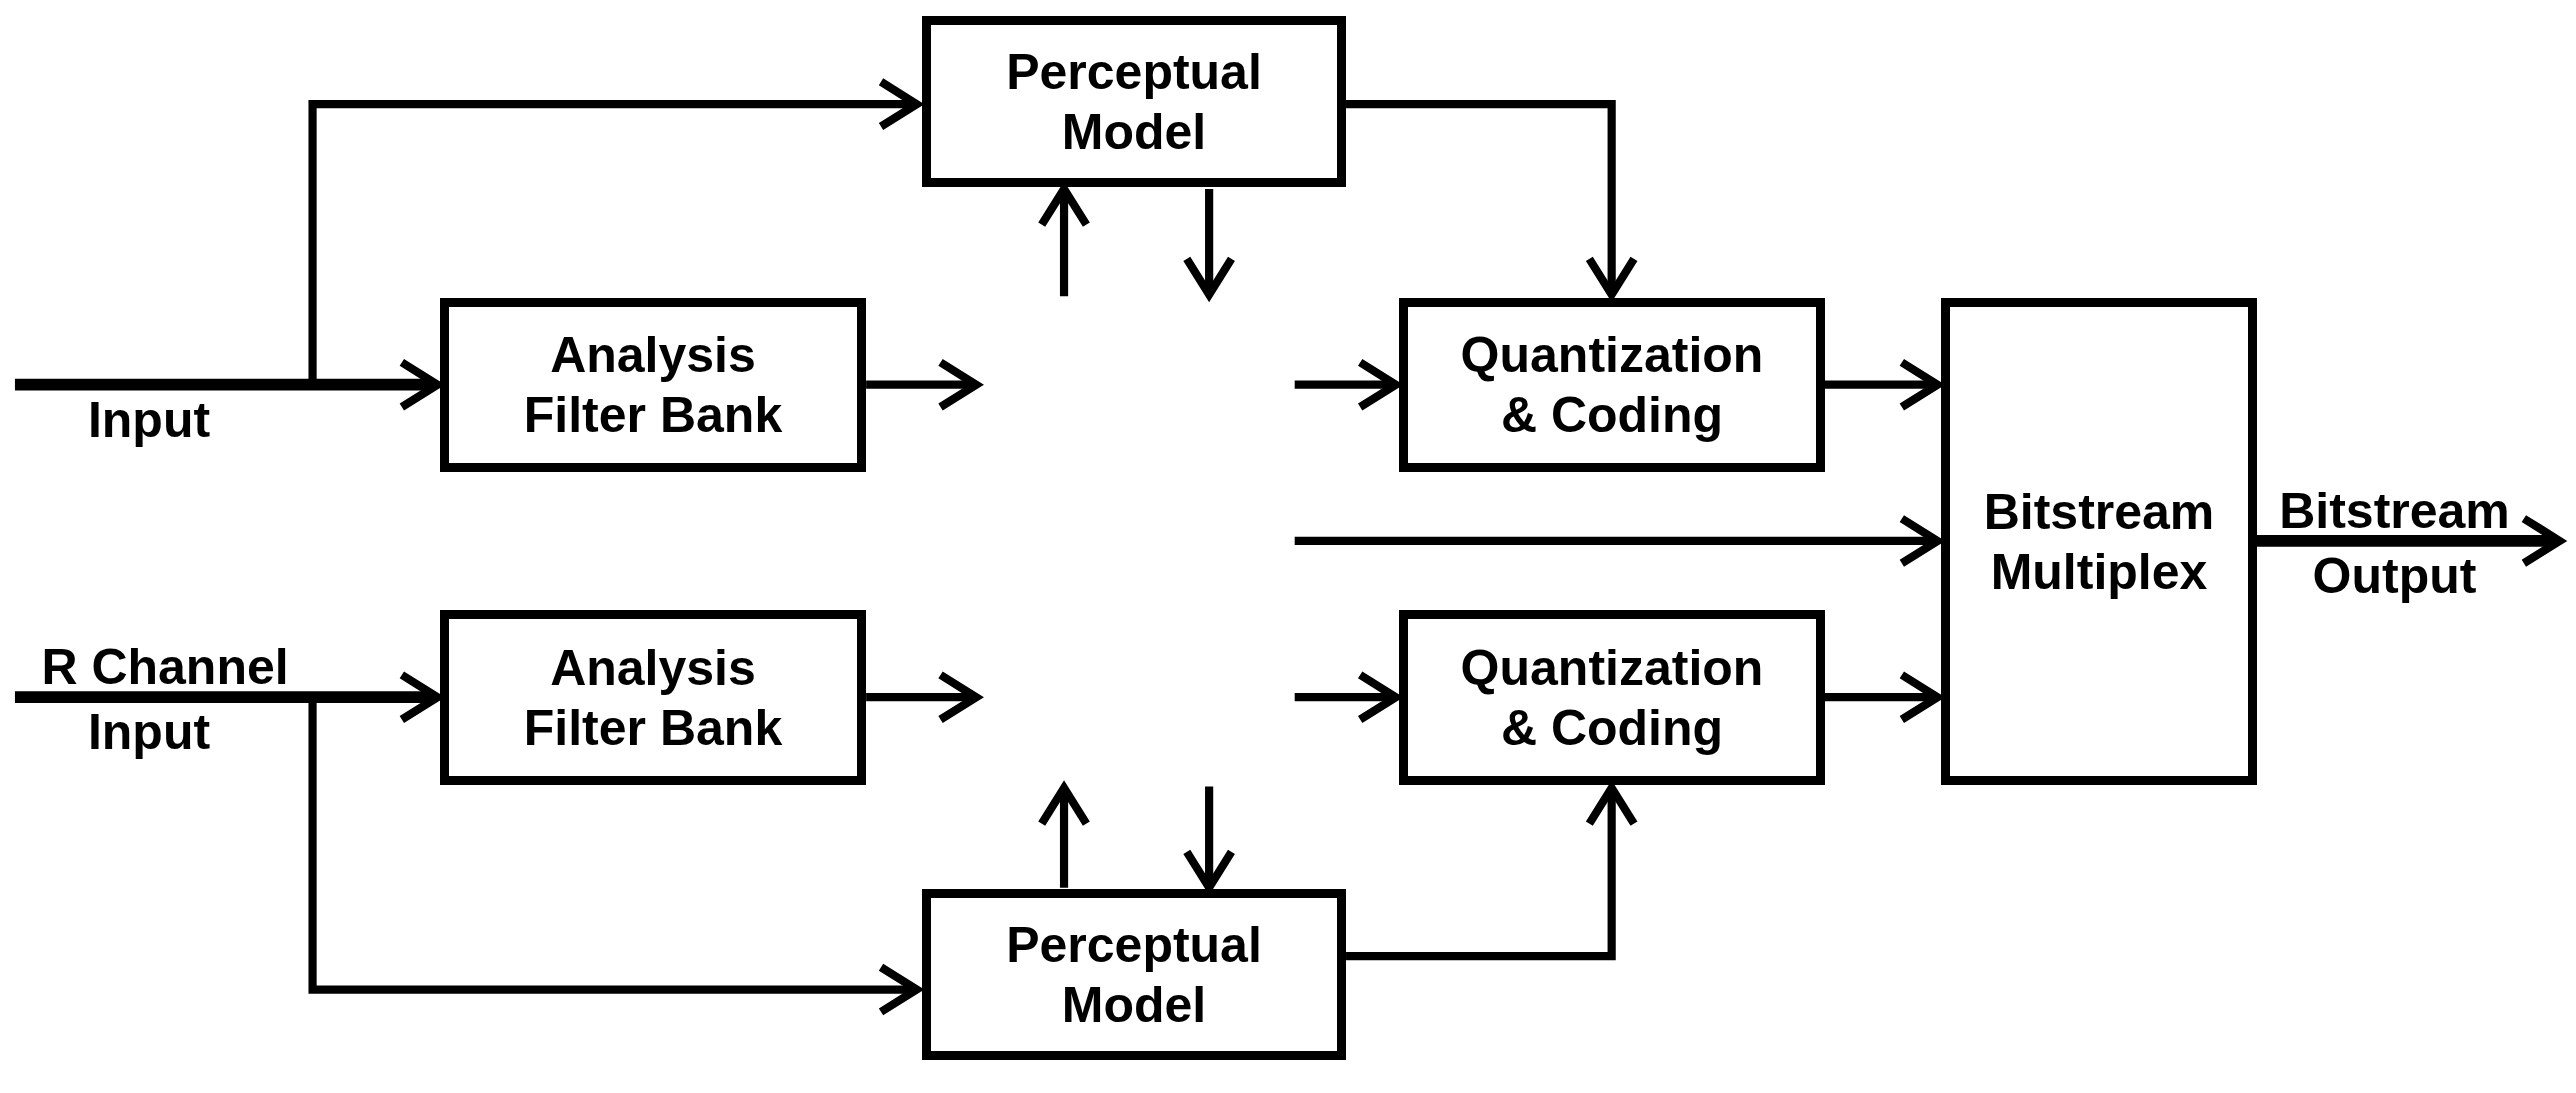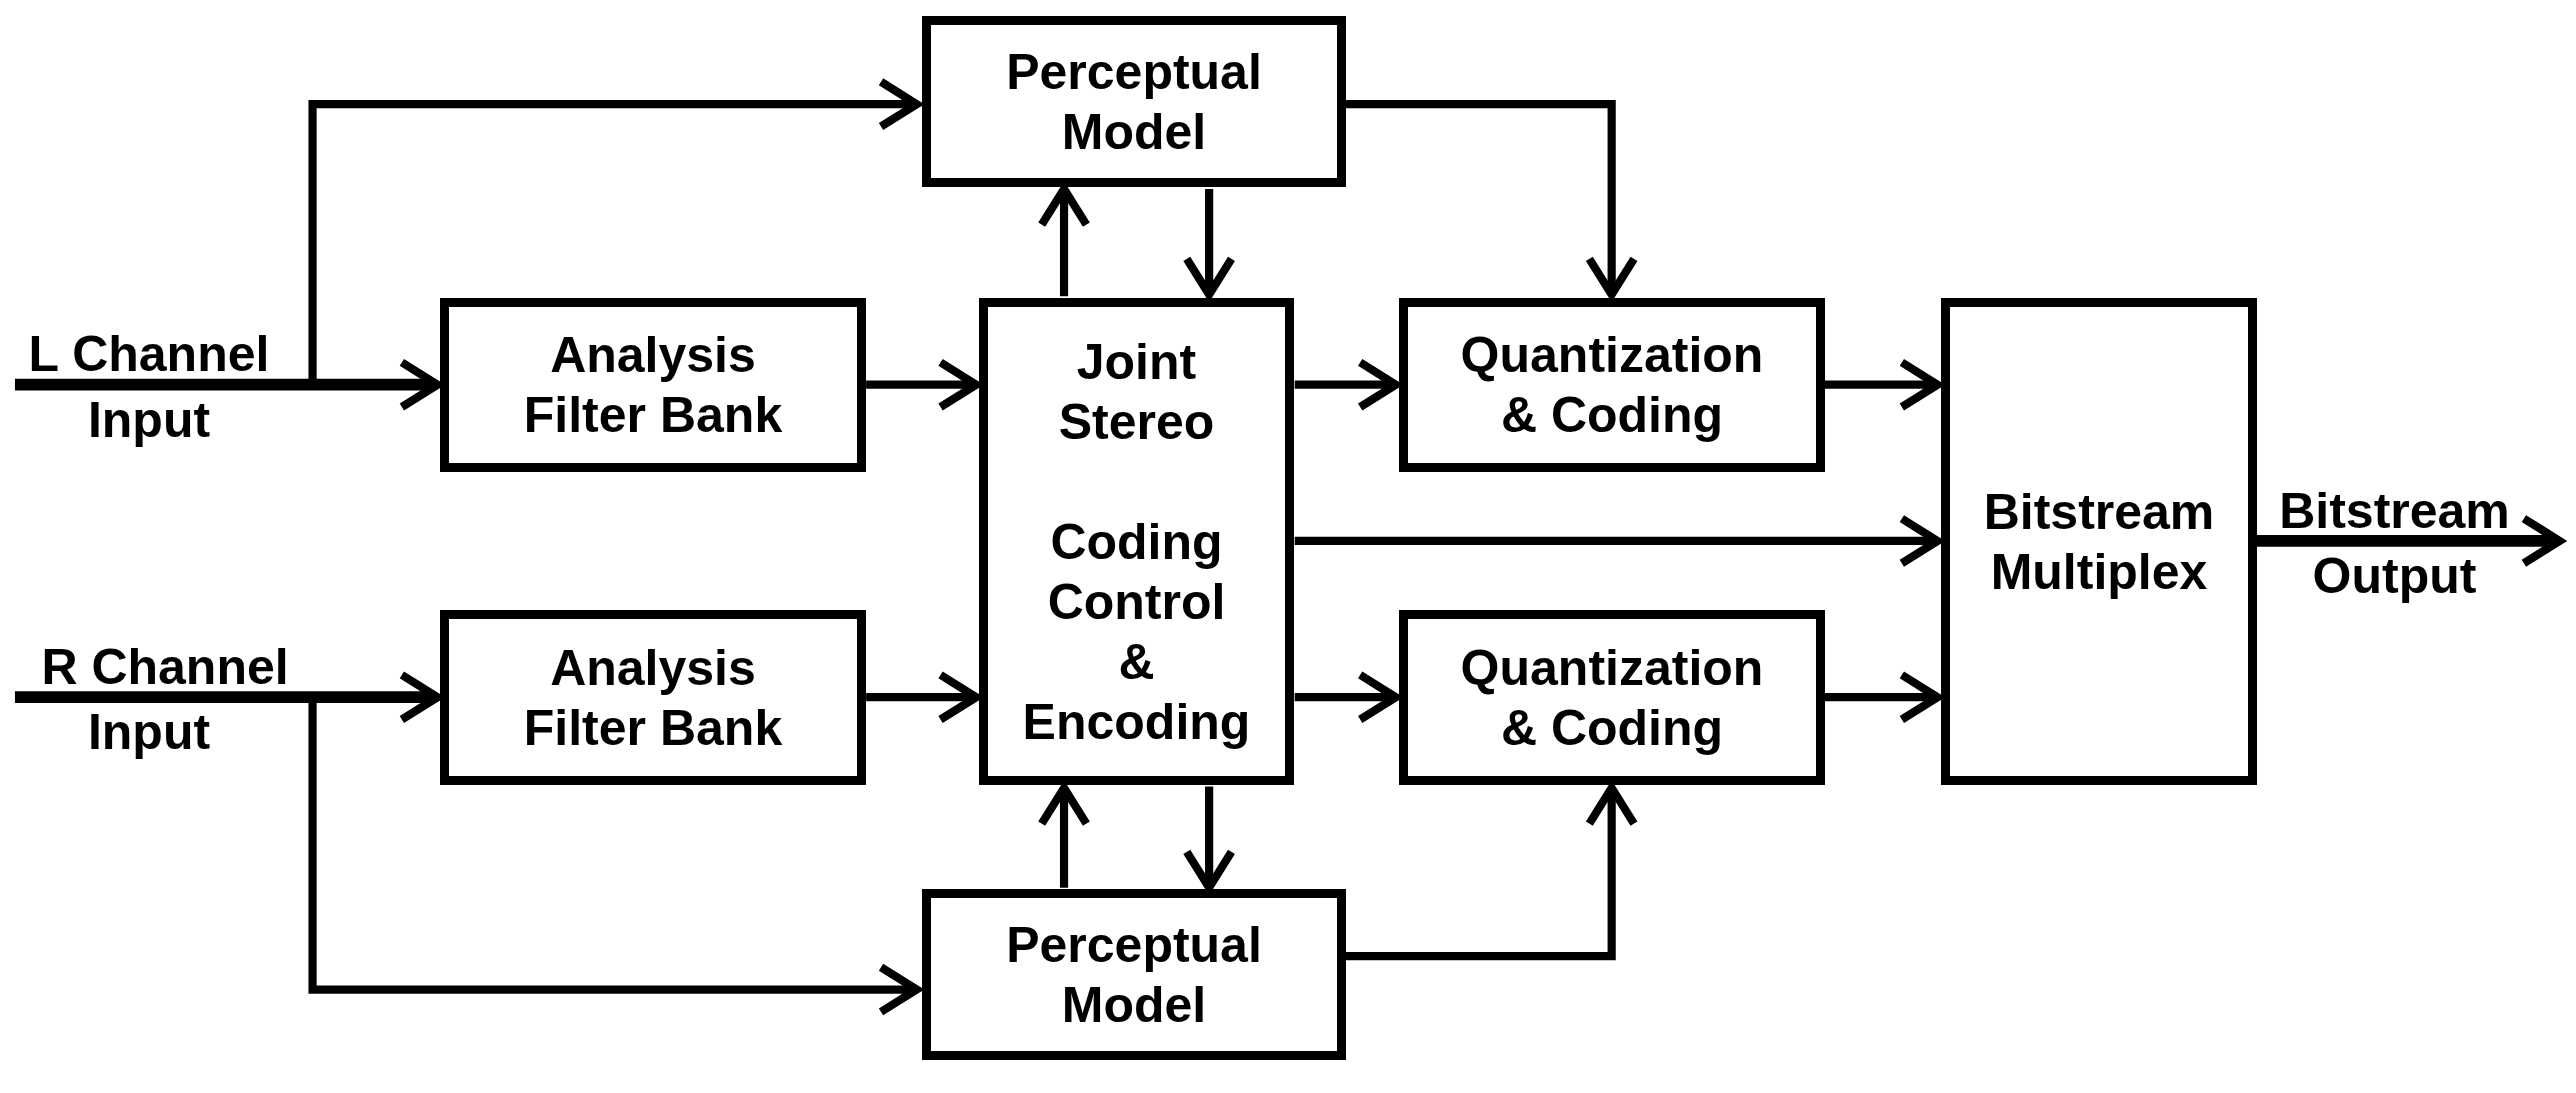--- a/index.html
+++ b/index.html
@@ -150,44 +150,36 @@
       <polyline points="3392,697 3440,727 3392,757"></polyline>
     </g>
   </svg>
 
   <div class="box" style="left:922px; top:16.4px; width:424px; height:171px;">Perceptual
 Model</div>
 
   <div class="box" style="left:440px; top:298px; width:426px; height:174px;">Analysis
 Filter Bank</div>
 
-  <div class="box" style="left:979px; top:298px; width:315px; height:487px;">Joint
-Stereo
-
-Coding
-Control
-&amp;
-Encoding</div>
 
   <div class="box" style="left:1399px; top:298px; width:426px; height:174px;">Quantization
 &amp; Coding</div>
 
   <div class="box" style="left:1941px; top:298px; width:316px; height:487px;">Bitstream
 Multiplex</div>
 
   <div class="box" style="left:440px; top:610px; width:426px; height:175px;">Analysis
 Filter Bank</div>
 
   <div class="box" style="left:1399px; top:610px; width:426px; height:175px;">Quantization
 &amp; Coding</div>
 
   <div class="box" style="left:922px; top:889px; width:424px; height:171px;">Perceptual
 Model</div>
 
-  <div class="freelabel" style="left:0px; top:324px; width:298px;">L Channel</div>
   <div class="freelabel" style="left:0px; top:390px; width:298px;">Input</div>
 
   <div class="freelabel" style="left:16px; top:637px; width:298px;">R Channel</div>
   <div class="freelabel" style="left:0px; top:702px; width:298px;">Input</div>
 
   <div class="freelabel" style="left:2238px; top:481px; width:313px;">Bitstream</div>
   <div class="freelabel" style="left:2238px; top:546px; width:313px;">Output</div>
 
 </div>
 

